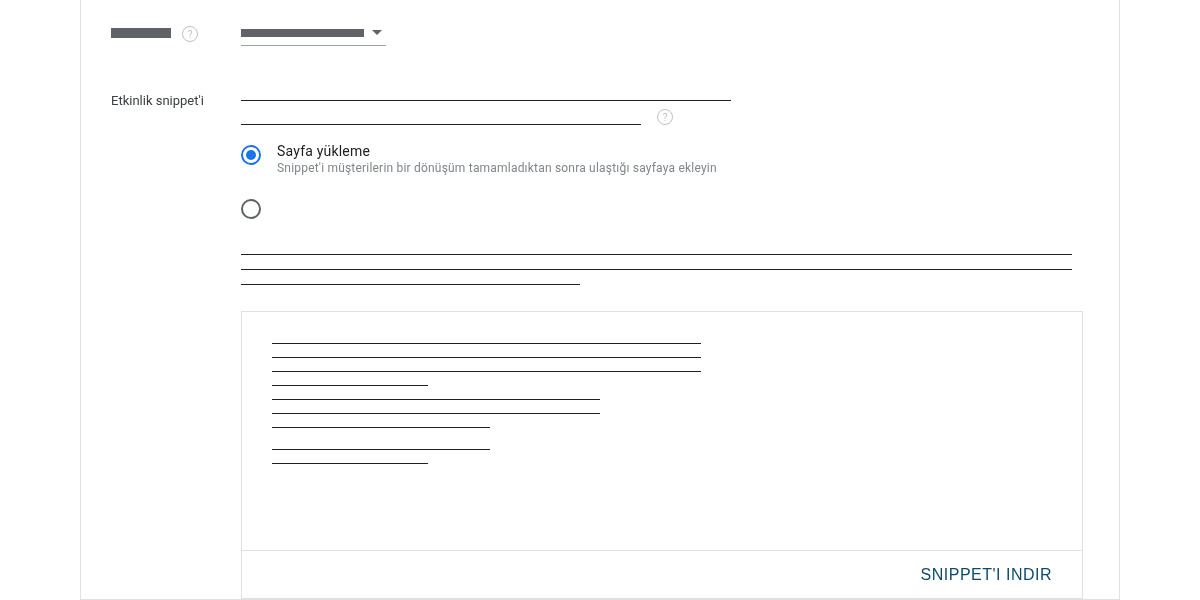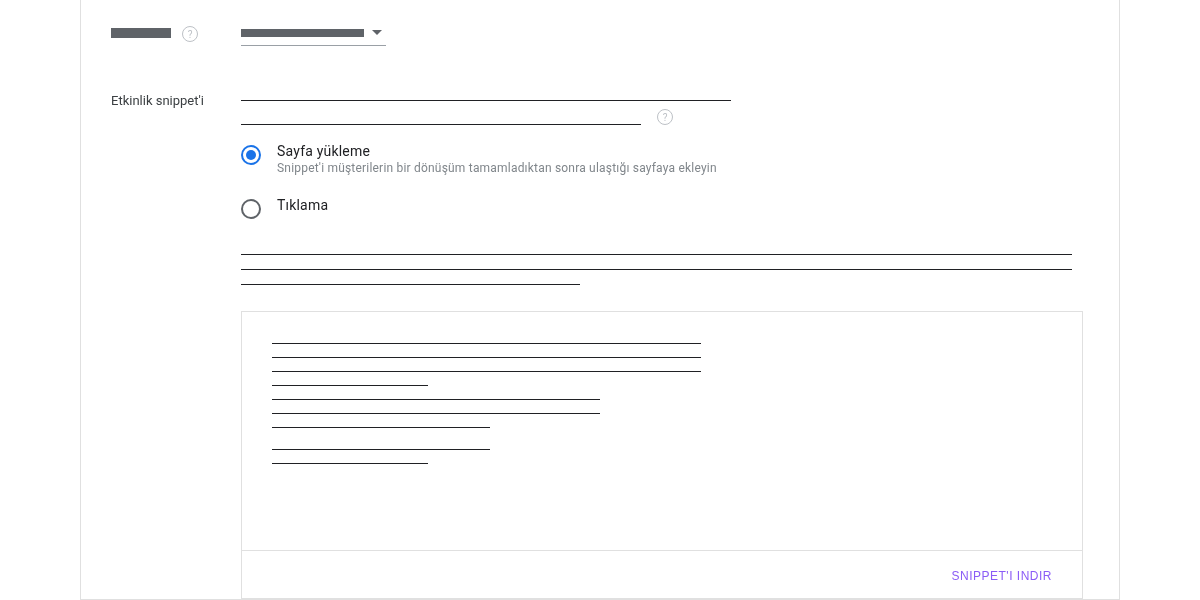--- a/index.html
+++ b/index.html
@@ -156,22 +156,22 @@
     .cl6 { width: 42%; }
     .cl7 { width: 28%; }
     .cl8 { width: 28%; margin-top: 14px; }
     .cl9 { width: 20%; }
     .code-footer {
       border-top: 1px solid #e0e0e0;
       padding: 14px 30px;
       text-align: right;
     }
     .download-btn {
-      color: #8b5cf6;
-      font-size: 12px;
+      color: #0c4a6e;
+      font-size: 16px;
       font-weight: 500;
       letter-spacing: 0.5px;
       cursor: pointer;
       background: none;
       border: none;
     }
     .line-w-help {
       display: flex;
       align-items: flex-end;
       gap: 8px;
@@ -210,21 +210,20 @@
         <div class="radio-circle selected"></div>
         <div class="radio-text">
           <div class="title">Sayfa yükleme</div>
           <div class="desc">Snippet'i müşterilerin bir dönüşüm tamamladıktan sonra ulaştığı sayfaya ekleyin</div>
         </div>
       </div>
 
       <div class="radio-item">
         <div class="radio-circle"></div>
         <div class="radio-text">
-          <div class="title">Tıklama</div>
         </div>
       </div>
 
       <div class="para-lines">
         <div class="para-line" style="width:98%;"></div>
         <div class="para-line" style="width:98%;"></div>
         <div class="para-line"></div>
       </div>
 
       <div class="code-card">

